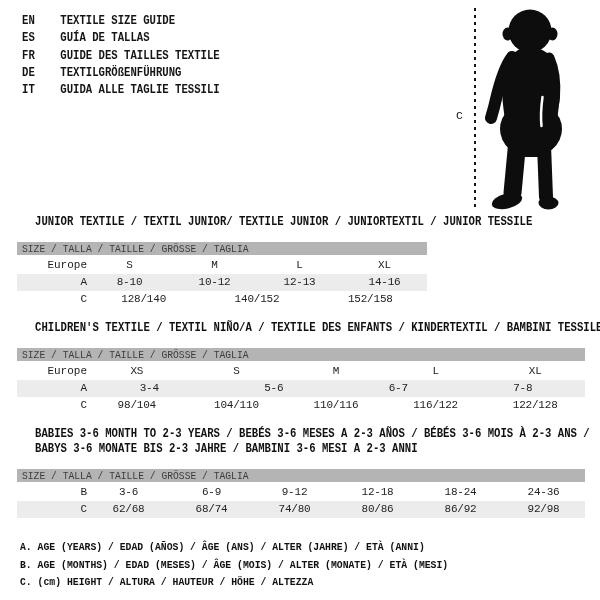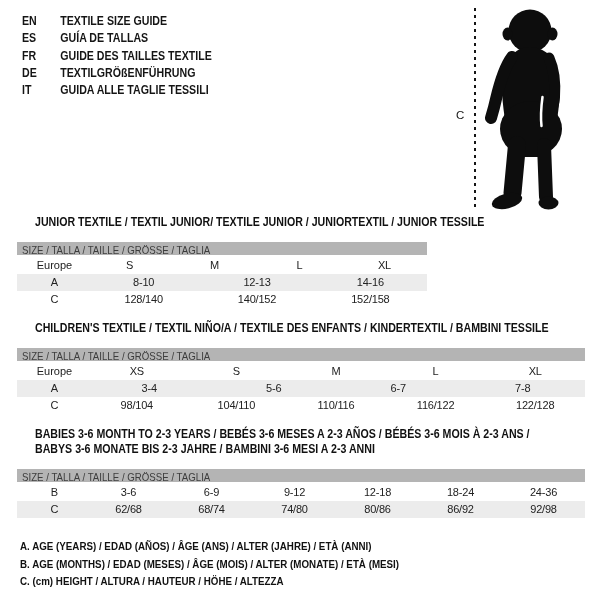--- a/index.html
+++ b/index.html
@@ -1,18 +1,18 @@
 <!DOCTYPE html>
 <html><head>
 <meta charset="utf-8">
 <style>
   html,body{margin:0;padding:0;background:#fff;}
   .page{
     position:relative;width:600px;height:600px;background:#fff;overflow:hidden;
-    font-family:Liberation Sans, sans-serif;color:#1a1a1a;
+    font-family:Liberation Mono, monospace;color:#1a1a1a;
   }
   
   .langs{position:absolute;left:22px;top:13px;}
   .lang-row{
     display:flex;height:17.3px;line-height:17.3px;white-space:nowrap;
     font-weight:700;font-size:12.5px;color:#151515;
     transform:scaleX(0.85);transform-origin:0 0;width:400px;
   }
   .lang-code{width:45px;flex:0 0 45px;}
   
@@ -41,21 +41,21 @@
   .band{
     height:13px;line-height:13px;background:#b4b4b4;border-bottom:2px solid #fff;
     padding-left:5px;overflow:hidden;margin-top:12px;
   }
   .band-text{
     display:inline-block;transform:scaleX(0.88);transform-origin:0 0;
     font-size:11px;color:#3c3c3c;white-space:nowrap;
   }
   .trow{display:flex;height:17px;line-height:17px;font-size:11px;color:#222;}
   .trow.shaded{background:#ececec;}
-  .tlabel{flex:0 0 65px;padding-left:5px;text-align:center;}
+  .tlabel{flex:0 0 65px;padding-left:5px;text-align:right;}
   .tcell{flex:1 1 0;text-align:center;letter-spacing:-0.2px;}
   
   .footnotes{position:absolute;left:20px;top:538px;}
   .fnote{
     transform:scaleX(0.85);transform-origin:0 0;white-space:nowrap;
     font-weight:700;font-size:11.5px;line-height:17.5px;color:#111;width:650px;
   }
 </style>
 </head>
 <body>
@@ -117,20 +117,21 @@
           <div class="trow">
             <span class="tlabel">Europe</span>
             <span class="tcell">S</span>
             <span class="tcell">M</span>
             <span class="tcell">L</span>
             <span class="tcell">XL</span>
           </div>
           <div class="trow shaded">
             <span class="tlabel">A</span>
             <span class="tcell">8-10</span>
+            <span class="tcell">10-12</span>
             <span class="tcell">12-13</span>
             <span class="tcell">14-16</span>
           </div>
           <div class="trow">
             <span class="tlabel">C</span>
             <span class="tcell">128/140</span>
             <span class="tcell">140/152</span>
             <span class="tcell">152/158</span>
           </div>
         </div>

